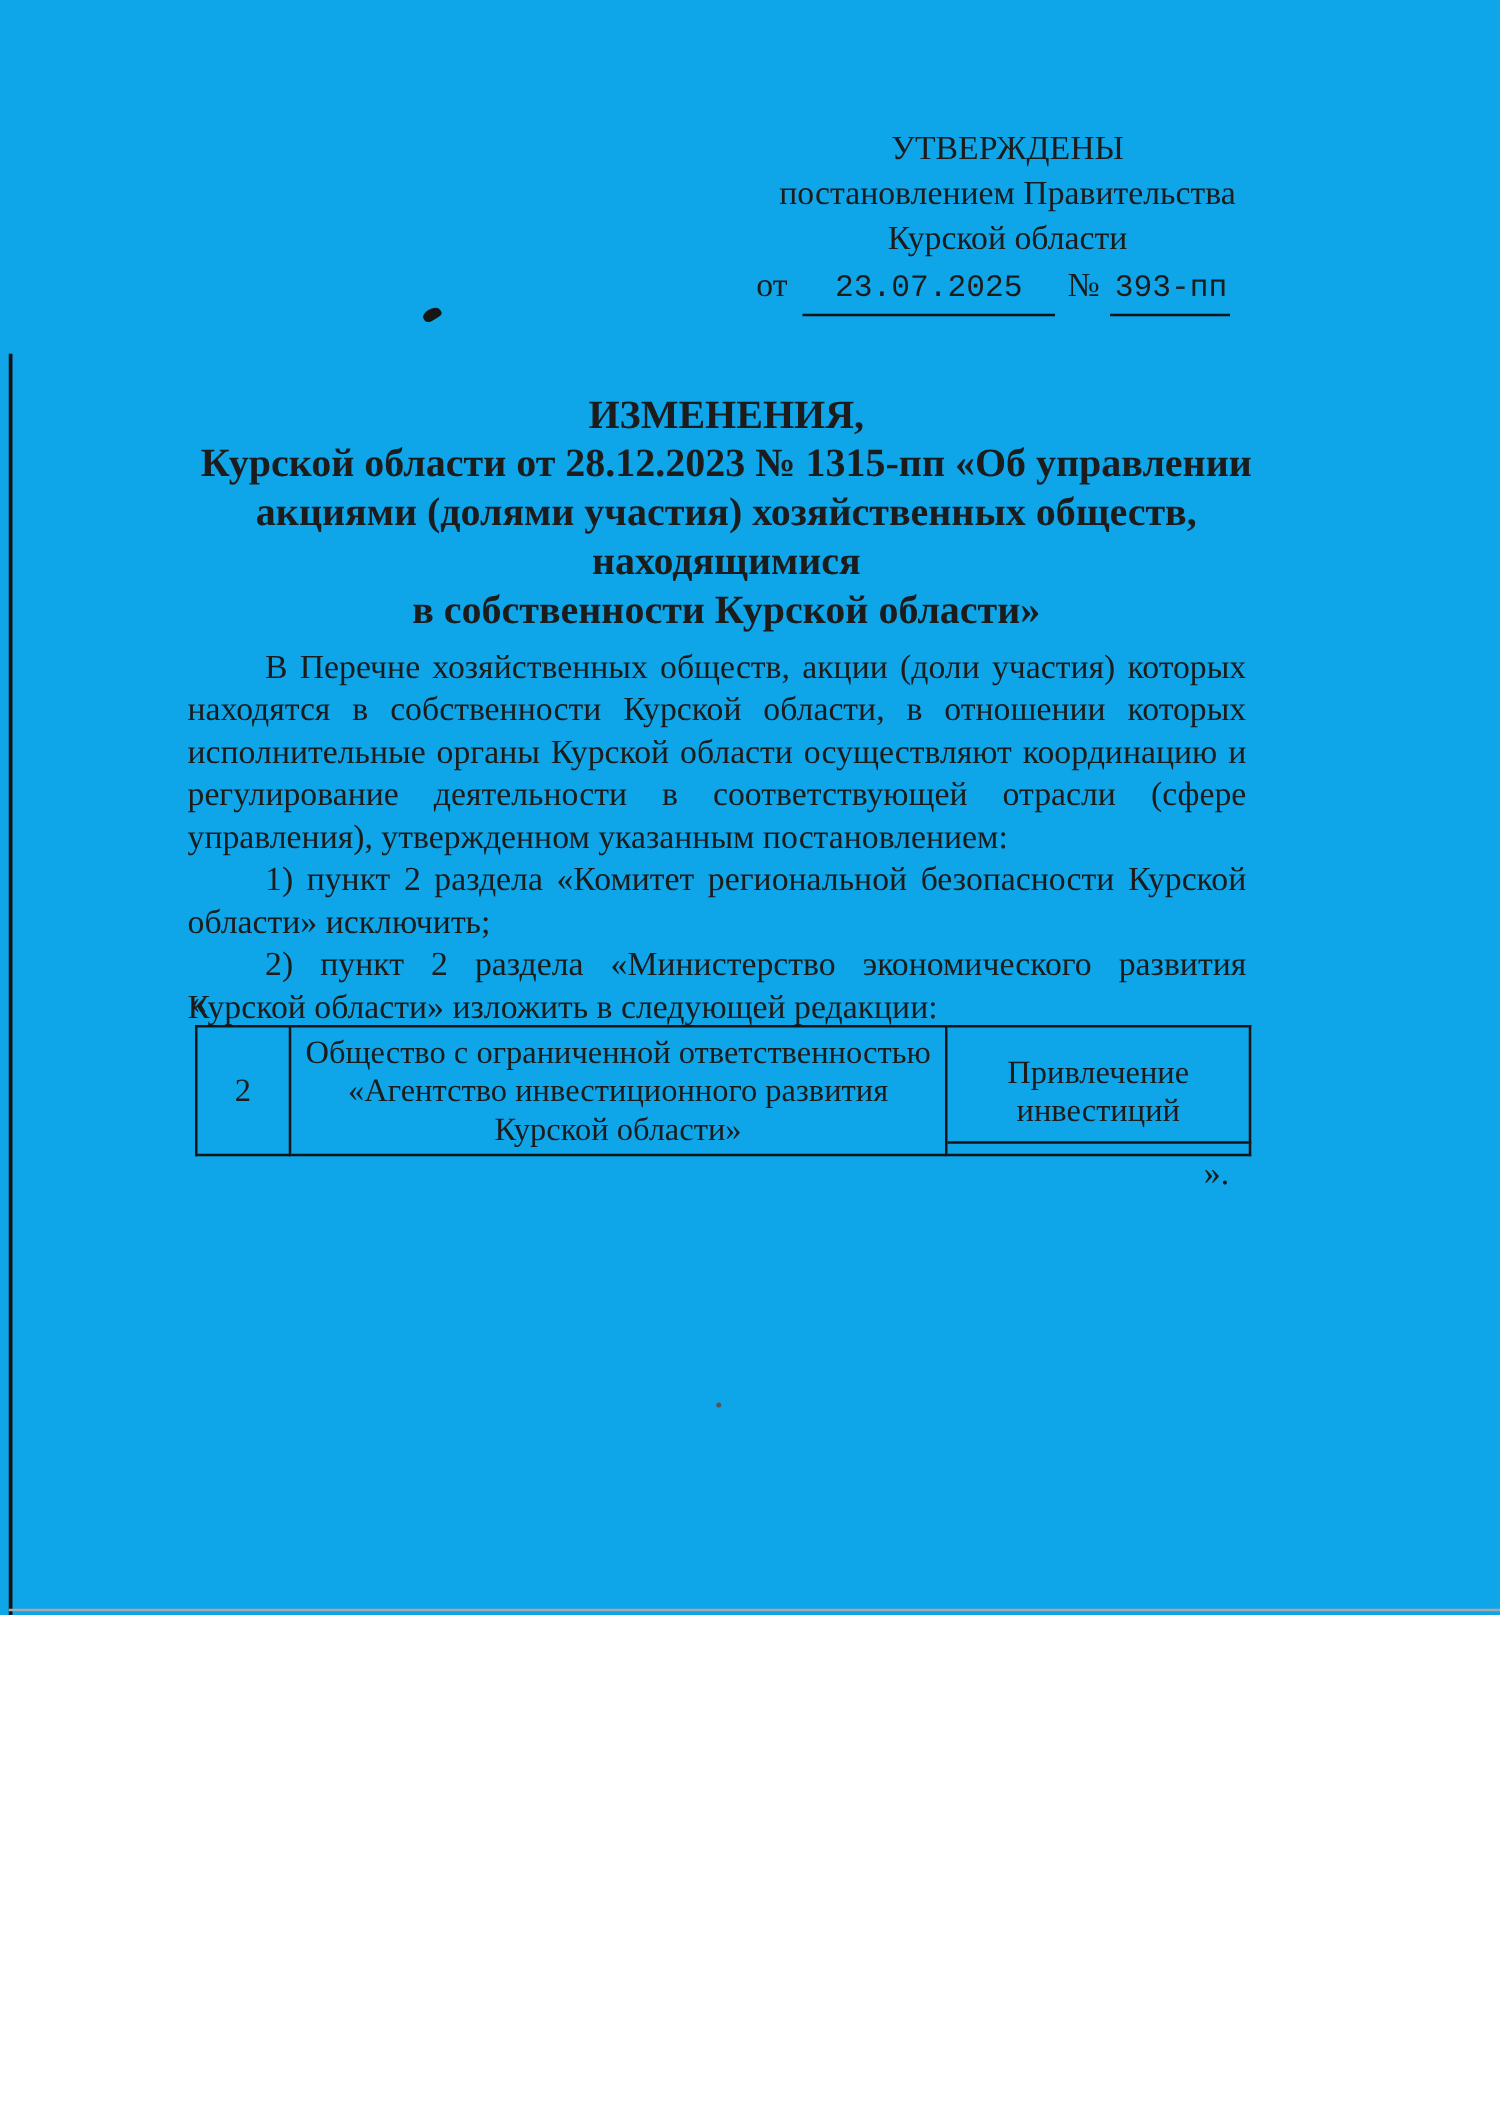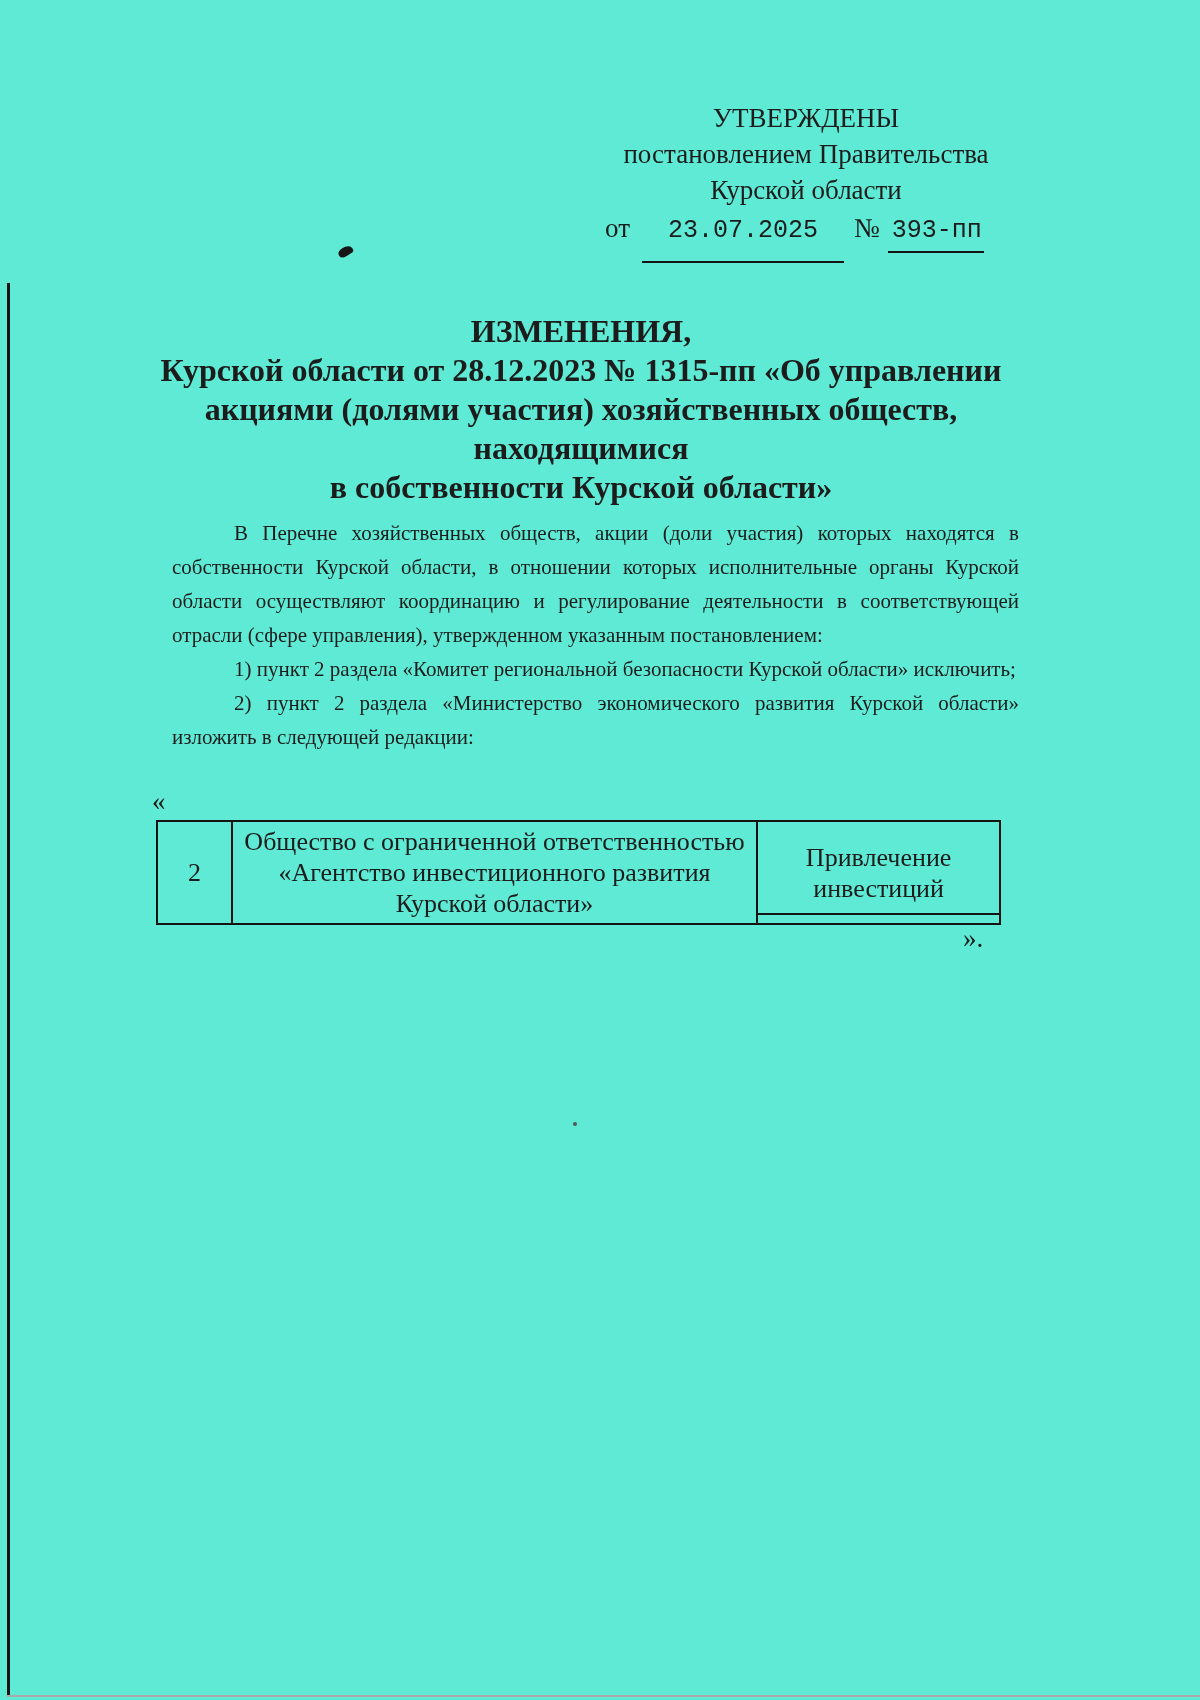--- a/index.html
+++ b/index.html
@@ -3,22 +3,22 @@
 <meta charset="utf-8">
 <style>
   html, body {
     margin: 0;
     padding: 0;
     background: #ffffff;
   }
   .page {
     position: relative;
     width: 1200px;
-    height: 1700px;
-    background: #5eead4;
+    height: 1292px;
+    background: #0ea5e9;
     font-family: "Liberation Serif", "DejaVu Serif", serif;
     color: #1c1c1c;
     overflow: hidden;
   }
 
   
   .scan-line-left {
     position: absolute;
     left: 7px;
     top: 283px;
@@ -79,42 +79,42 @@
     margin-top: 2px;
     text-align: left;
   }
   .approval-ref .prefix { flex: 0 0 auto; }
   .fill-in {
     border-bottom: 2px solid #141414;
     font-family: "Liberation Mono", "DejaVu Sans Mono", monospace;
     font-size: 25px;
     white-space: nowrap;
   }
-  .fill-in.date { padding: 0 26px 12px 26px; margin: 0 10px 0 12px; }
+  .fill-in.date { padding: 0 26px 2px 26px; margin: 0 10px 0 12px; }
   .fill-in.num  { padding: 0 2px 2px 4px; margin-left: 8px; }
 
   
   .doc-title {
     position: absolute;
     top: 312px;
     left: 150px;
     width: 862px;
     text-align: center;
     font-weight: bold;
     font-size: 32px;
     line-height: 39px;
   }
 
   
   .body-text {
     position: absolute;
     top: 516px;
-    left: 172px;
+    left: 150px;
     width: 847px;
-    font-size: 21px;
+    font-size: 27px;
     line-height: 34px;
     text-align: justify;
   }
   .body-text p {
     margin: 0;
     text-indent: 62px;
   }
 
   
   .quote-open {

